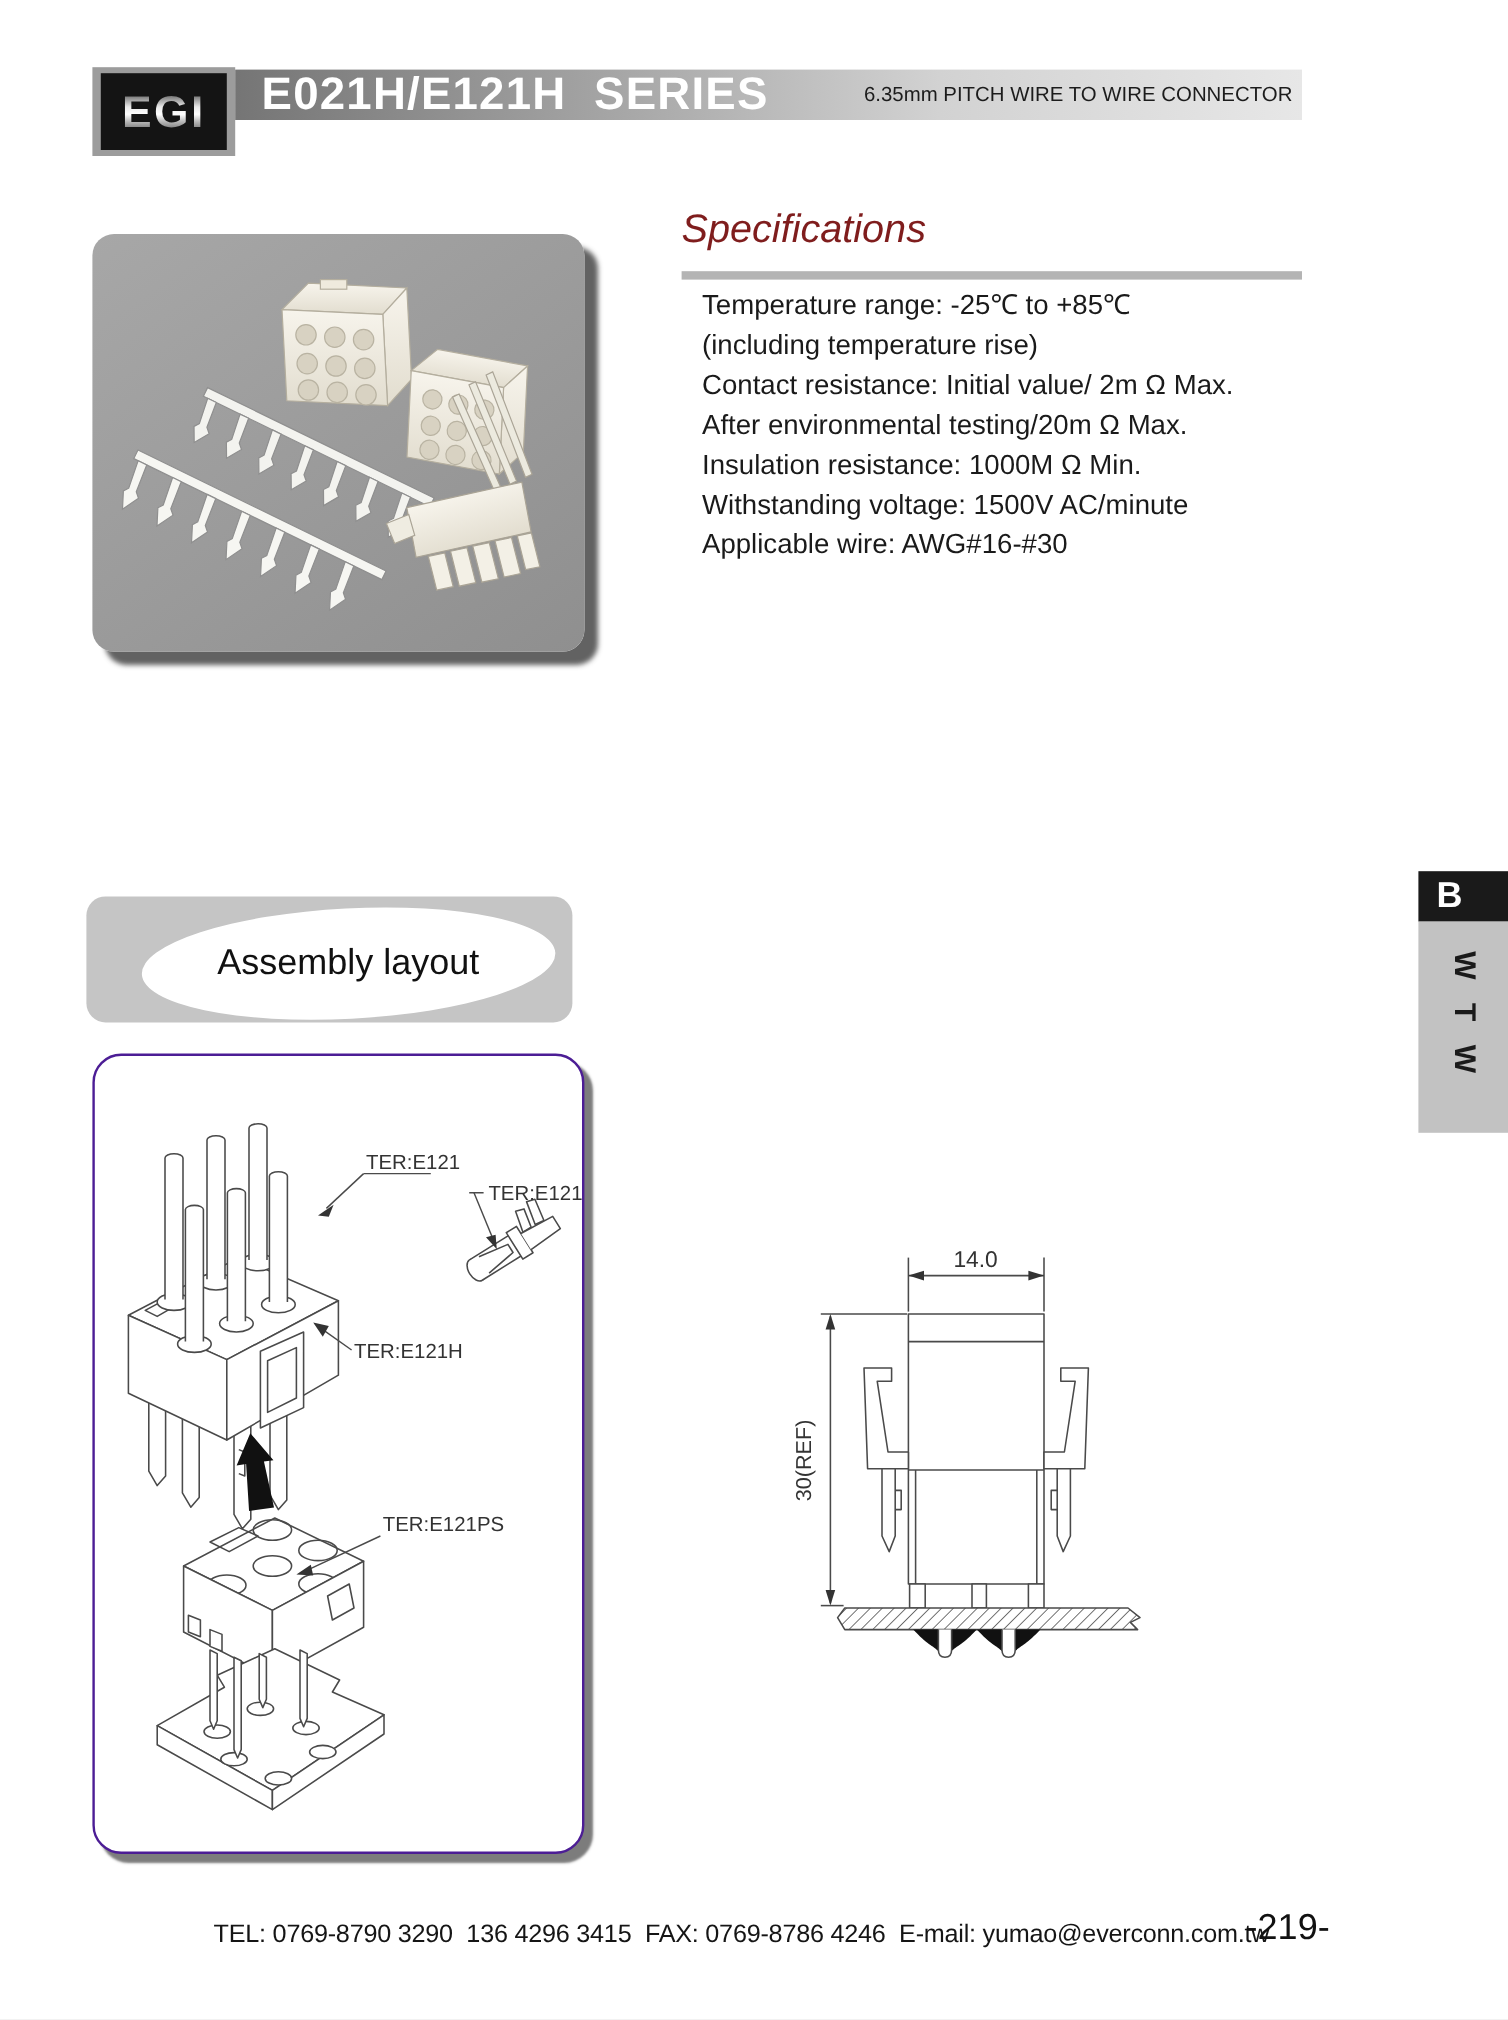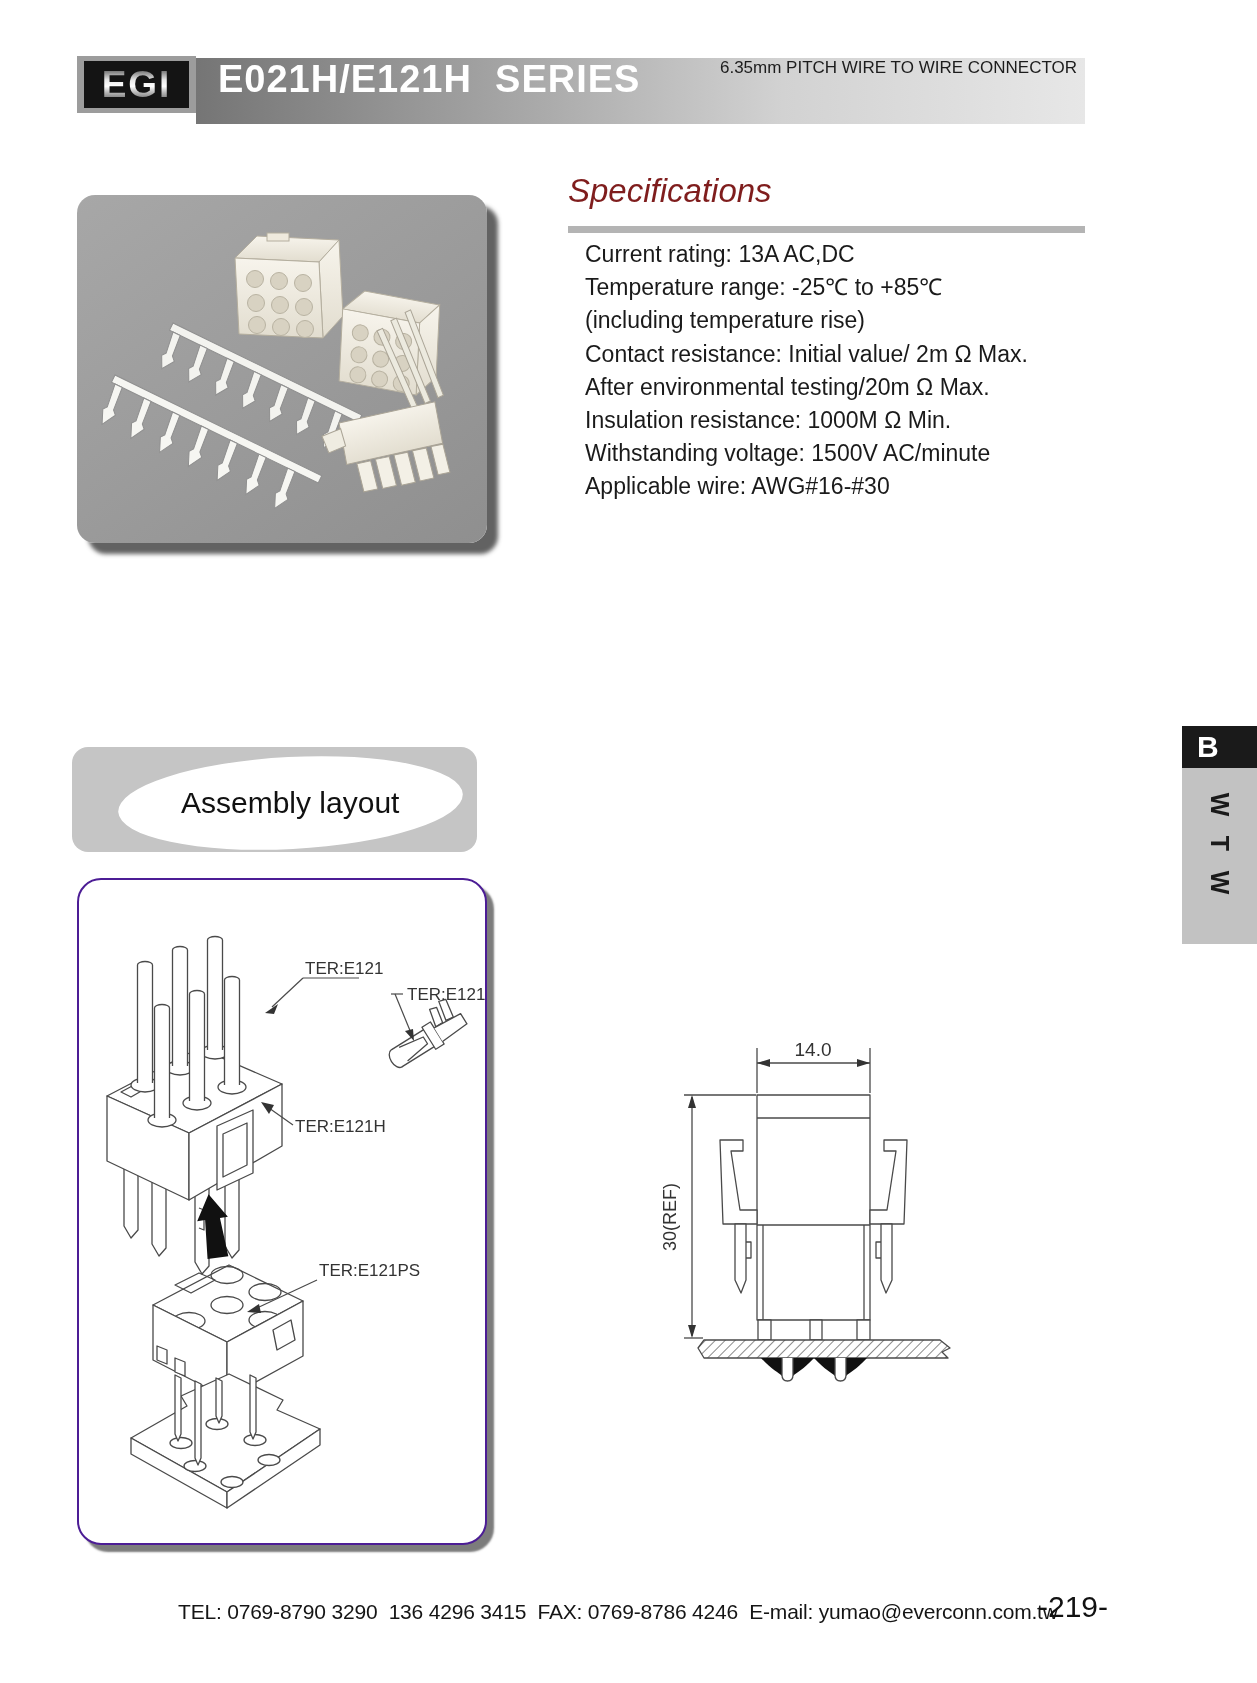--- a/index.html
+++ b/index.html
@@ -4,36 +4,36 @@
 <style>
   * { margin:0; padding:0; box-sizing:border-box; }
   html,body { background:#e8e8e8; }
   body { font-family:"Liberation Sans", sans-serif; }
   #page {
     position:relative; width:1257px; height:1683px;
     background:#ffffff; margin:0 auto; overflow:hidden;
   }
   
   .logo-box{
-    position:absolute; left:77px; top:56px; width:119px; height:57px;
+    position:absolute; left:77px; top:56px; width:119px; height:74px;
     background:#9c9c9c; padding:5px 7px;
   }
   .logo-inner{
     width:100%; height:100%; background:#141414;
     display:flex; align-items:center; justify-content:center;
   }
   .logo-text{
     font-size:37px; font-weight:800; letter-spacing:2px; line-height:1;
     background:linear-gradient(180deg,#3a3a3a 0%,#e9e9e9 38%,#ffffff 55%,#bdbdbd 70%,#4f4f4f 100%);
     -webkit-background-clip:text; background-clip:text; color:transparent;
   }
   .title-bar{
-    position:absolute; left:196px; top:58px; width:889px; height:66px;
+    position:absolute; left:196px; top:58px; width:889px; height:42px;
     background:linear-gradient(90deg,#757575 0%,#a9a9a9 38%,#d2d2d2 66%,#e7e7e7 100%);
-    display:flex; align-items:flex-start;gap:16px;
+    display:flex; align-items:center;gap:16px;
   }
   .series-title{
     color:#ffffff; font-size:38px; font-weight:bold; letter-spacing:1px;
     padding-left:22px; white-space:pre;
   }
   .page-subtitle{
     margin-left:auto; padding-right:8px; color:#1c1c1c; font-size:17px;
     white-space:pre;
   }
   
@@ -198,21 +198,20 @@
           <polygon points="63,47 77,48 76,79 62,78"></polygon>
           <polygon points="82,48 94,49 93,78 81,77"></polygon>
         </g>
       </g>
     </svg>
   </div>
 
   <div class="specs-heading">Specifications</div>
   <div class="specs-rule"></div>
   <div class="spec-lines">
-    <div class="spec-line">Current rating: 13A AC,DC</div>
     <div class="spec-line">Temperature range: -25℃ to +85℃</div>
     <div class="spec-line">(including temperature rise)</div>
     <div class="spec-line">Contact resistance: Initial value/ 2m Ω Max.</div>
     <div class="spec-line">After environmental testing/20m Ω Max.</div>
     <div class="spec-line">Insulation resistance: 1000M Ω Min.</div>
     <div class="spec-line">Withstanding voltage: 1500V AC/minute</div>
     <div class="spec-line">Applicable wire: AWG#16-#30</div>
   </div>
 
   <div class="banner">

